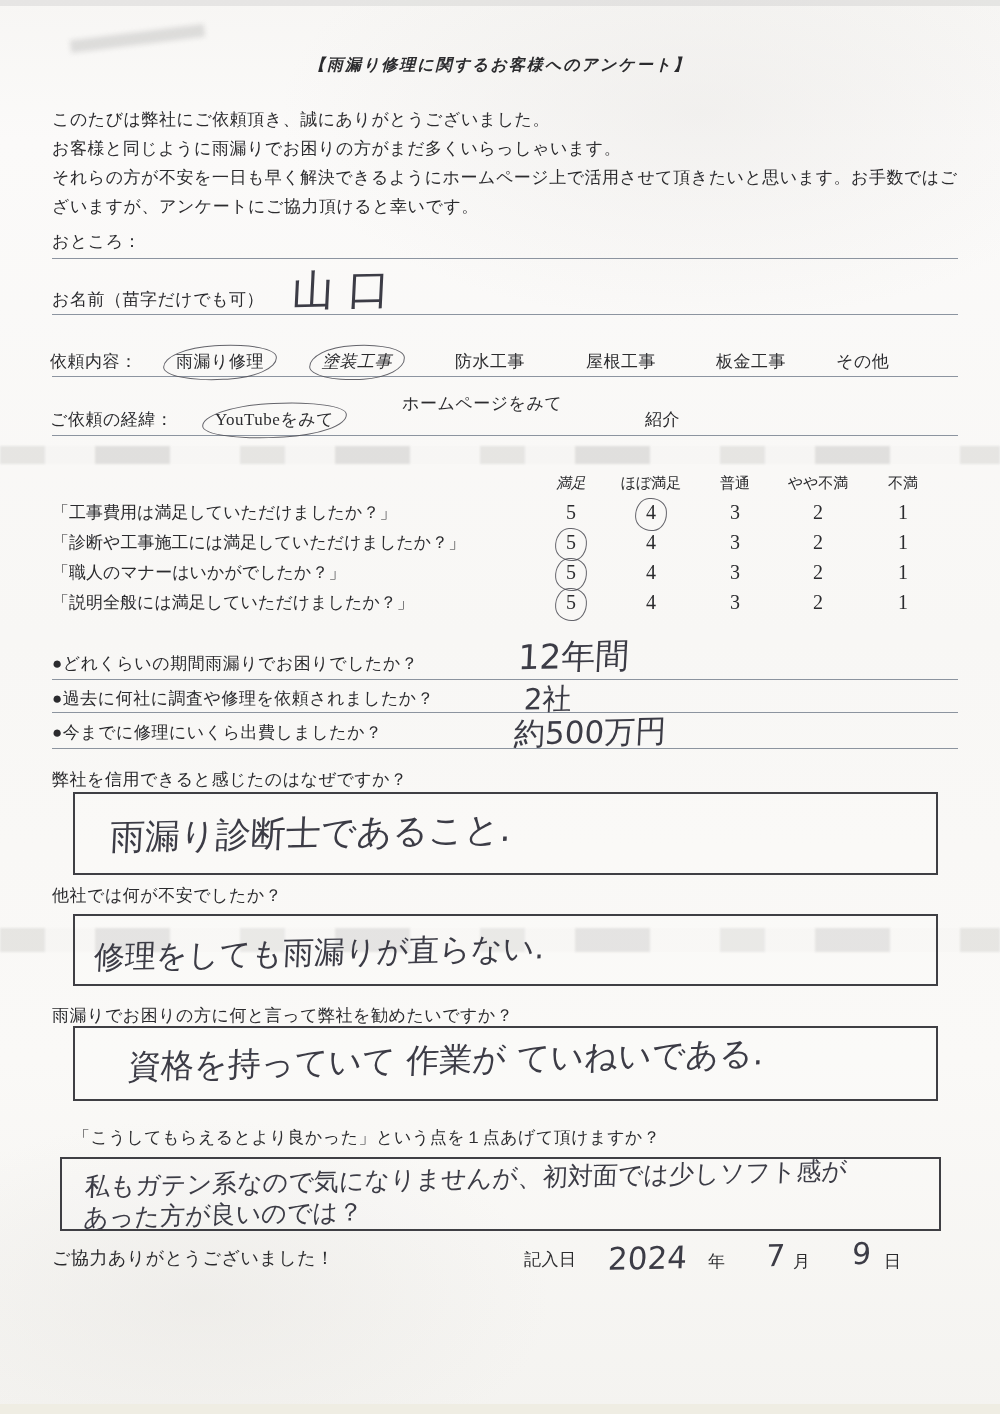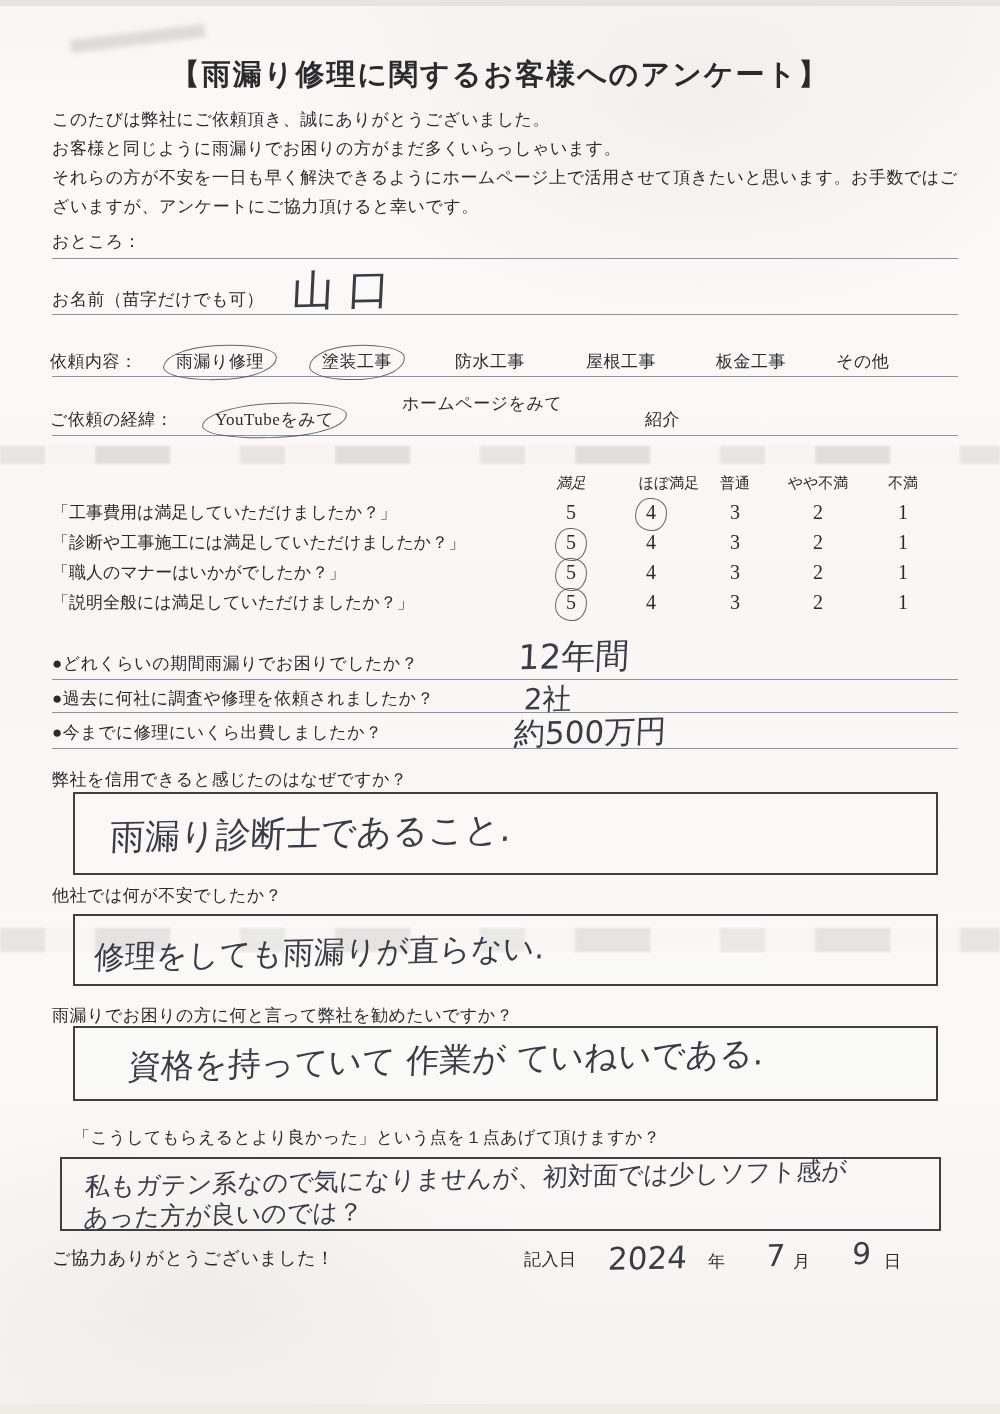--- a/index.html
+++ b/index.html
@@ -10,21 +10,21 @@
     background:
       radial-gradient(ellipse 600px 300px at 70% 8%, rgba(225,223,220,.35), rgba(0,0,0,0) 70%),
       radial-gradient(ellipse 500px 260px at 20% 92%, rgba(228,226,222,.4), rgba(0,0,0,0) 70%),
       linear-gradient(180deg,#f7f6f4 0%,#fbfaf9 10%,#f8f7f5 45%,#faf9f7 75%,#f4f3f0 100%);
     overflow:hidden;
     font-family:"Liberation Serif","DejaVu Serif",serif;
     color:#2b2b2e;
   }
   .label{position:absolute;font-size:17px;letter-spacing:.5px;white-space:nowrap;}
   .title{position:absolute;top:55px;left:0;width:100%;text-align:center;
-         font-size:29px;font-weight:600;letter-spacing:2px;}
+         font-size:16px;font-weight:600;letter-spacing:2px;font-style:italic;}
   .rule{position:absolute;left:52px;width:906px;height:1px;
         background:rgba(112,122,138,.8);}
   .hand{position:absolute;font-family:"DejaVu Sans","Liberation Sans",sans-serif;
         color:#3c3c46;white-space:nowrap;transform:rotate(-1.2deg) skewX(-4deg);}
   .hdr{position:absolute;font-size:15px;transform:translateX(-50%);white-space:nowrap;}
   .rating-row{position:absolute;left:0;width:100%;height:28px;}
   .rating-row .q{position:absolute;left:52px;top:0;font-size:17px;white-space:nowrap;}
   .num{position:absolute;top:0;transform:translateX(-50%);font-size:20px;}
   .circled{z-index:2;}
   .circled::after{content:"";position:absolute;left:-13px;right:-13px;top:-5px;bottom:-7px;
@@ -63,35 +63,35 @@
 
   <div class="label" style="left:52px;top:230px;">おところ：</div>
   <div class="rule" style="top:258px;"></div>
 
   <div class="label" style="left:52px;top:288px;">お名前（苗字だけでも可）</div>
   <div class="hand" style="left:292px;top:262px;font-size:42px;letter-spacing:14px;">山口</div>
   <div class="rule" style="top:314px;"></div>
 
   <div class="label" style="left:50px;top:350px;text-align:center;">依頼内容：</div>
   <span class="label circled" style="left:176px;top:350px;">雨漏り修理</span>
-  <span class="label circled" style="left:322px;top:350px;">塗装工事</span>
+  <span class="label circled" style="left:322px;top:350px;font-style:italic;">塗装工事</span>
   <span class="label" style="left:455px;top:350px;">防水工事</span>
   <span class="label" style="left:586px;top:350px;">屋根工事</span>
   <span class="label" style="left:716px;top:350px;">板金工事</span>
   <span class="label" style="left:836px;top:350px;">その他</span>
   <div class="rule" style="top:376px;"></div>
 
   <div class="label" style="left:50px;top:408px;">ご依頼の経緯：</div>
   <span class="label circled" style="left:215px;top:408px;">YouTubeをみて</span>
   <span class="label" style="left:402px;top:392px;">ホームページをみて</span>
   <span class="label" style="left:645px;top:408px;">紹介</span>
   <div class="rule" style="top:435px;"></div>
 
   <span class="hdr" style="left:571px;top:474px;font-style:italic;">満足</span>
-  <span class="hdr" style="left:669px;top:474px;font-family:Liberation Serif, serif;">ほぼ満足</span>
+  <span class="hdr" style="left:651px;top:474px;font-family:Liberation Serif, serif;">ほぼ満足</span>
   <span class="hdr" style="left:735px;top:474px;">普通</span>
   <span class="hdr" style="left:818px;top:474px;">やや不満</span>
   <span class="hdr" style="left:903px;top:474px;">不満</span>
 
   <div class="rating-row" style="top:501px;">
     <span class="q">「工事費用は満足していただけましたか？」</span>
     <span class="num" style="left:571px;">5</span>
     <span class="num circled" style="left:651px;">4</span>
     <span class="num" style="left:735px;">3</span>
     <span class="num" style="left:818px;">2</span>

